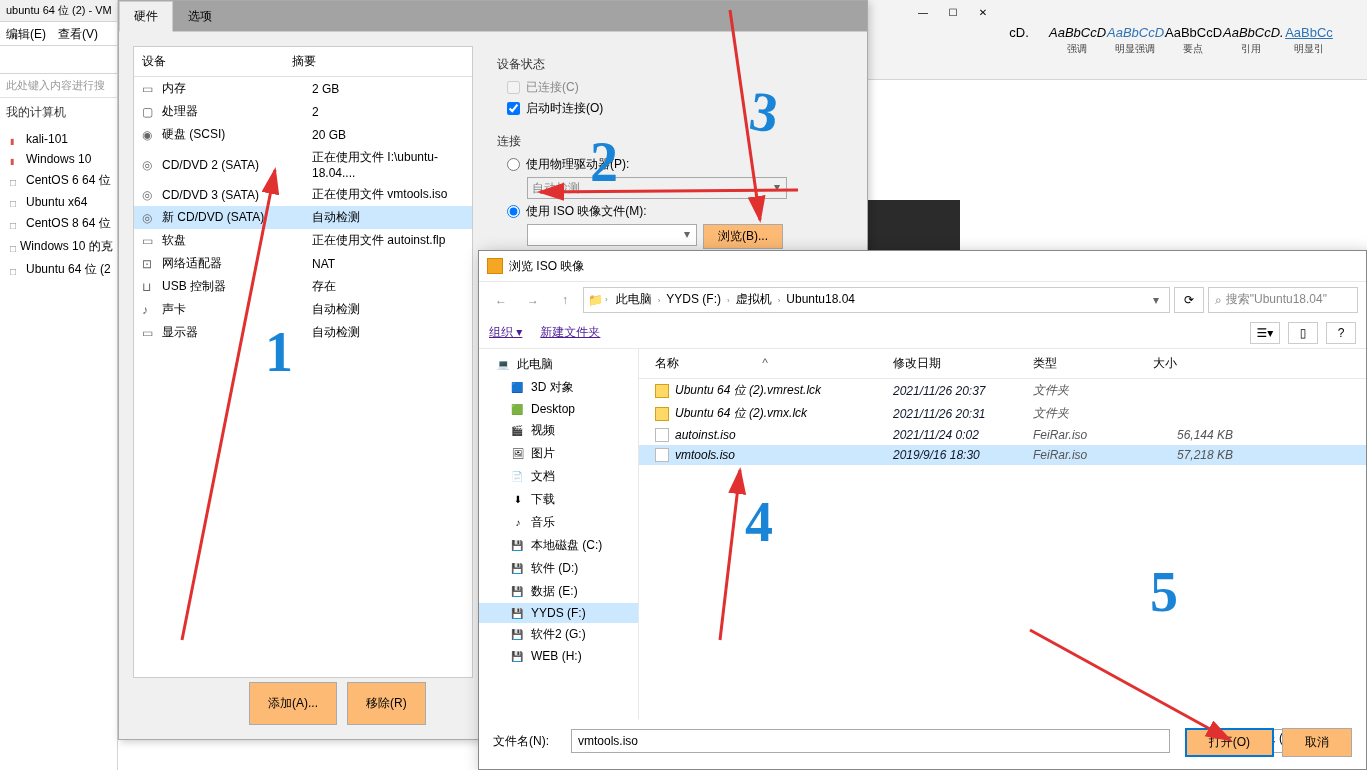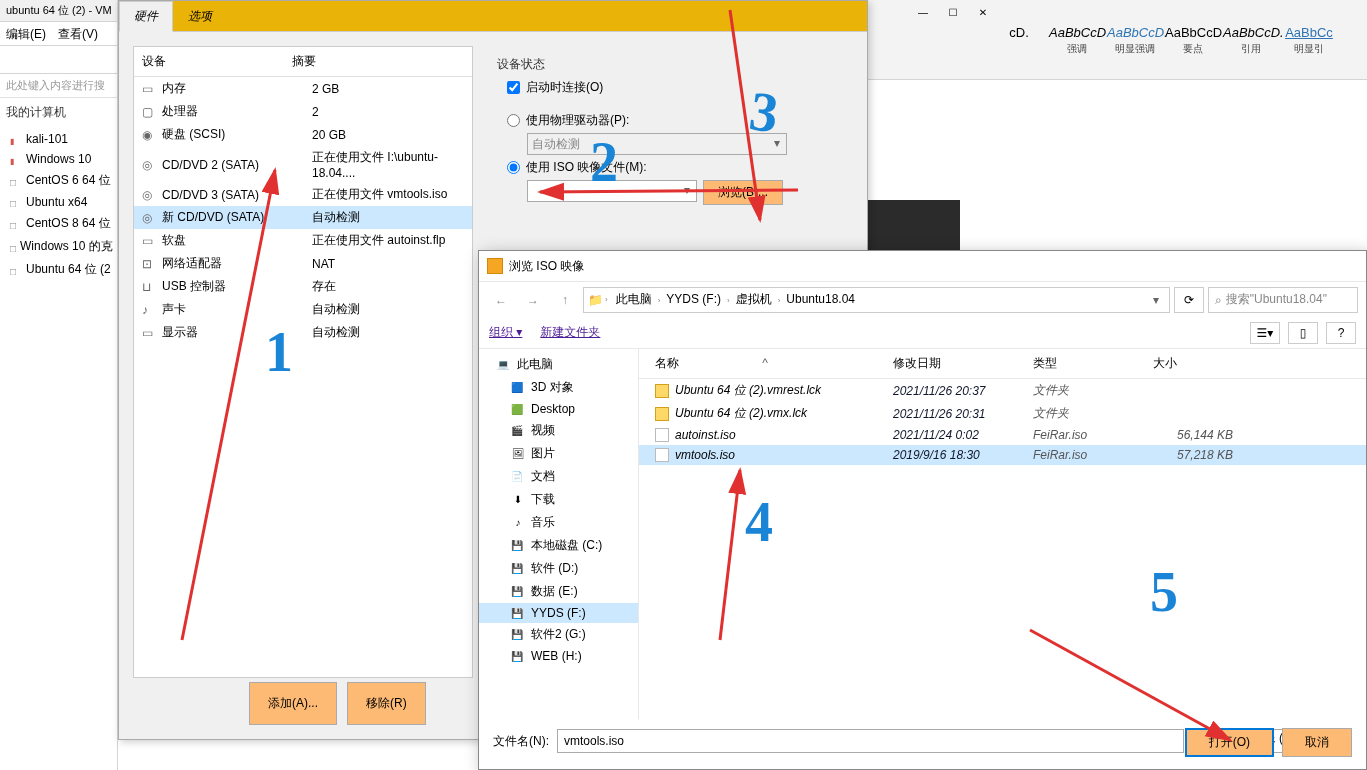--- a/index.html
+++ b/index.html
@@ -22,21 +22,21 @@
 .vmware-search { height: 24px; padding: 4px 6px; color: #999; font-size: 11px; border-bottom: 1px solid #e0e0e0; }
 .vmware-tree-header { padding: 6px; font-size: 12px; color: #333; }
 .vm-list { padding: 2px 0; }
 .vm-item { padding: 3px 6px 3px 10px; display: flex; align-items: center; gap: 4px; cursor: pointer; white-space: nowrap; overflow: hidden; }
 .vm-icon { width: 12px; height: 12px; display: inline-block; }
 .vm-icon.red::before { content: "▮"; color: #d9534f; font-size: 8px; }
 .vm-icon.gray::before { content: "□"; color: #888; font-size: 10px; }
 
 
 .settings-dialog { position: absolute; top: 0; left: 118px; width: 750px; height: 740px; background: #f0f0f0; border: 1px solid #aaa; box-shadow: 2px 2px 8px rgba(0,0,0,0.2); }
-.tabs { display: flex; background: #eab308; border-bottom: 1px solid #ccc; font-style: italic; }
+.tabs { display: flex; background: #a3a3a3; border-bottom: 1px solid #ccc; }
 .tab { padding: 6px 14px; cursor: pointer; border: 1px solid transparent; border-bottom: none; }
 .tab.active { background: #f0f0f0; border-color: #ccc; border-bottom: 1px solid #f0f0f0; margin-bottom: -1px; }
 .settings-body { display: flex; padding: 14px; gap: 14px; height: 660px; }
 .hw-list { width: 340px; background: #fff; border: 1px solid #ccc; }
 .hw-header { display: flex; padding: 6px 8px; border-bottom: 1px solid #e0e0e0; font-weight: normal; }
 .hw-col1 { width: 150px; }
 .hw-col2 { flex: 1; }
 .hw-row { display: flex; padding: 3px 8px; cursor: pointer; align-items: center; }
 .hw-row.selected { background: #cce8ff; }
 .hw-icon { width: 16px; margin-right: 4px; color: #666; }
@@ -83,21 +83,21 @@
 .fh-size { width: 80px; }
 .file-row { display: flex; padding: 3px 4px; cursor: pointer; align-items: center; font-style: italic; }
 .file-row.selected { background: #cce8ff; }
 .fr-name { width: 250px; padding-left: 12px; display: flex; align-items: center; gap: 6px; }
 .fr-date { width: 140px; color: #0f172a; }
 .fr-type { width: 120px; color: #555; }
 .fr-size { width: 80px; color: #555; text-align: right; }
 .file-icon { width: 14px; height: 14px; }
 .folder-i { background: #ffd968; border: 1px solid #d4a017; }
 .file-i { background: #fff; border: 1px solid #bbb; }
-.fd-footer { padding: 10px 14px; display: flex; align-items: center; gap: 8px; }
+.fd-footer { padding: 10px 14px; display: flex; align-items: center; gap: 22px; }
 .fd-footer label { white-space: nowrap; }
 .fname-input { flex: 1; height: 24px; border: 1px solid #aaa; padding: 0 6px; }
 .ftype-select { width: 160px; height: 24px; border: 1px solid #aaa; padding: 0 6px; background: #fff; position: relative; }
 .ftype-select::after { content: "▾"; position: absolute; right: 6px; color: #666; }
 .fd-buttons { position: absolute; bottom: 12px; right: 14px; display: flex; gap: 8px; }
 .fd-buttons .btn { padding: 4px 22px; }
 .fd-buttons .btn.primary { border: 2px solid #0078d7; }
 svg.arrow { position: absolute; pointer-events: none; z-index: 99; }
 .num { font-size: 56px; color: #1a84d6; font-weight: bold; font-family: "Comic Sans MS", cursive; position: absolute; z-index: 101; }
 
@@ -237,24 +237,29 @@
             <span class="hw-icon">▭</span>
             <div class="hw-col1">显示器</div>
             <div class="hw-col2">自动检测</div>
           </div>
         </div>
     </div>
     <div class="hw-right">
       <div class="group-label">设备状态</div>
       <div class="group-box">
         <div class="checkbox-row">
+          <input type="checkbox" disabled="" style="">
+          <span style="color:#888">已连接(C)</span>
+        </div>
+        <div class="checkbox-row">
           <input type="checkbox" checked="" style="">
           <span>启动时连接(O)</span>
         </div>
       </div>
+      <div class="group-label">连接</div>
       <div class="group-box">
         <div class="radio-row">
           <input type="radio" name="conn" style="">
           <span>使用物理驱动器(P):</span>
         </div>
         <div class="dropdown disabled">自动检测</div>
         <div class="radio-row">
           <input type="radio" name="conn" checked="" style="">
           <span>使用 ISO 映像文件(M):</span>
         </div>

